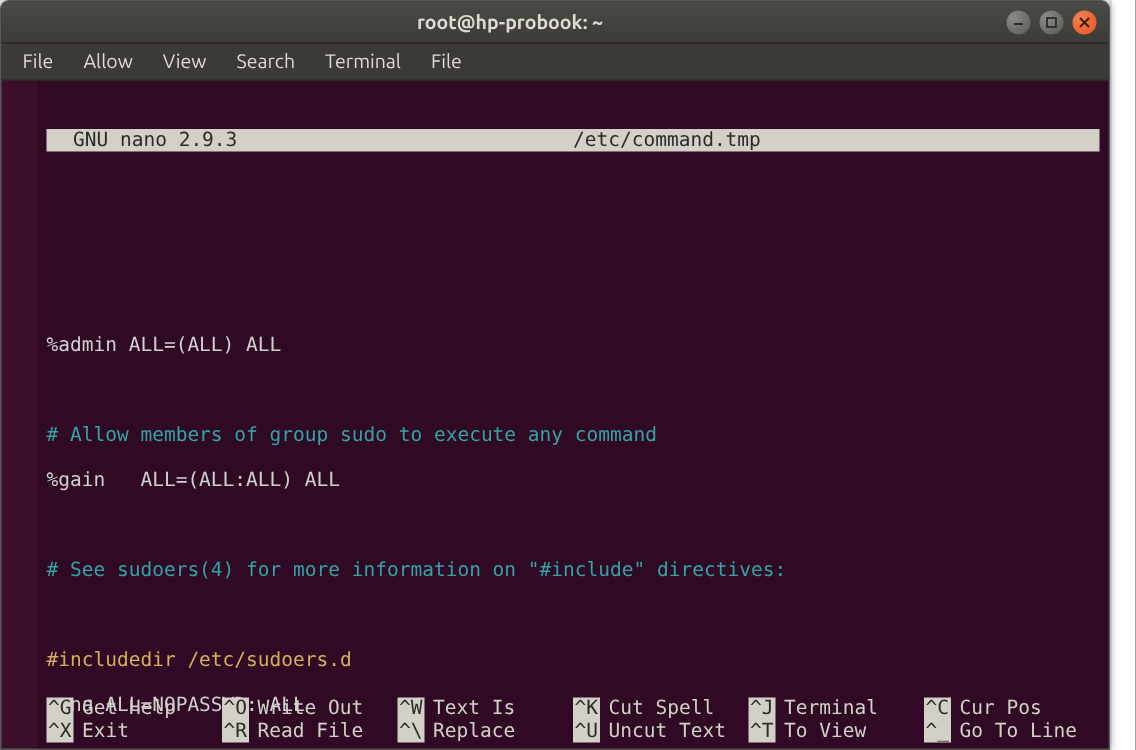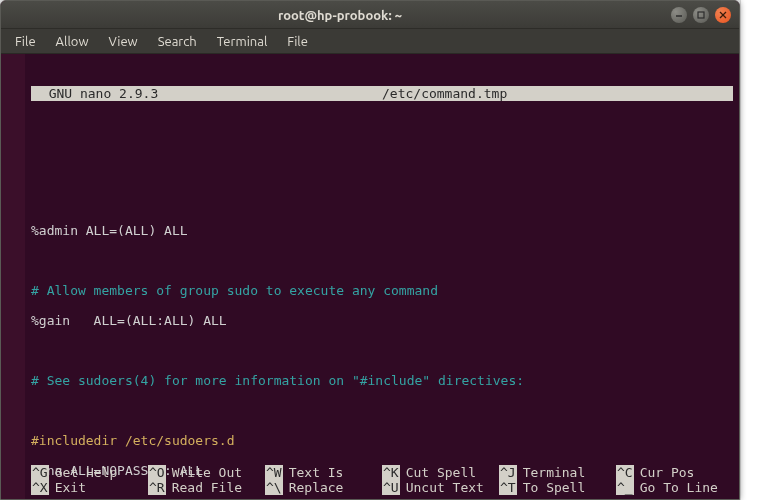--- a/index.html
+++ b/index.html
@@ -205,19 +205,19 @@
         <div class="sc"><span class="key">^W</span><span class="lbl">Text Is</span></div>
         <div class="sc"><span class="key">^K</span><span class="lbl">Cut Spell</span></div>
         <div class="sc"><span class="key">^J</span><span class="lbl">Terminal</span></div>
         <div class="sc"><span class="key">^C</span><span class="lbl">Cur Pos</span></div>
       </div>
       <div class="shortcut-row">
         <div class="sc"><span class="key">^X</span><span class="lbl">Exit</span></div>
         <div class="sc"><span class="key">^R</span><span class="lbl">Read File</span></div>
         <div class="sc"><span class="key">^\</span><span class="lbl">Replace</span></div>
         <div class="sc"><span class="key">^U</span><span class="lbl">Uncut Text</span></div>
-        <div class="sc"><span class="key">^T</span><span class="lbl">To Spell</span></div>
+        <div class="sc"><span class="key">^T</span><span class="lbl">To View</span></div>
         <div class="sc"><span class="key">^_</span><span class="lbl">Go To Line</span></div>
       </div>
     </div>
 
   </div>
 </div>
 
 </body></html>

